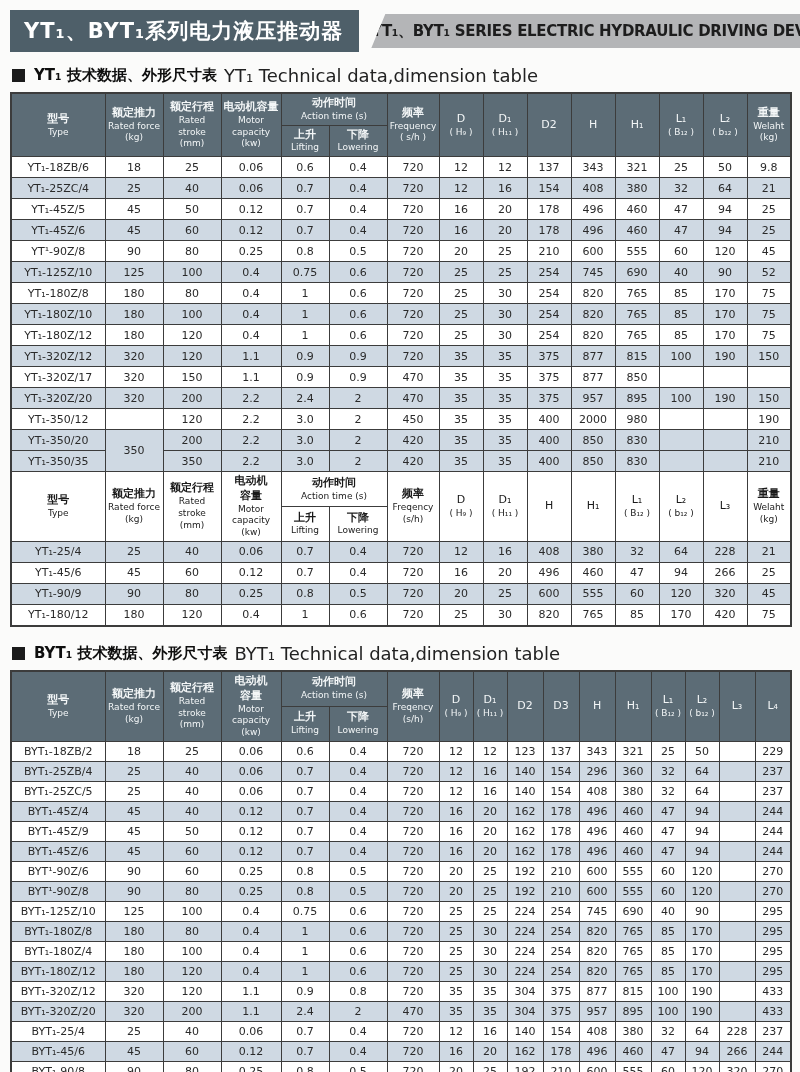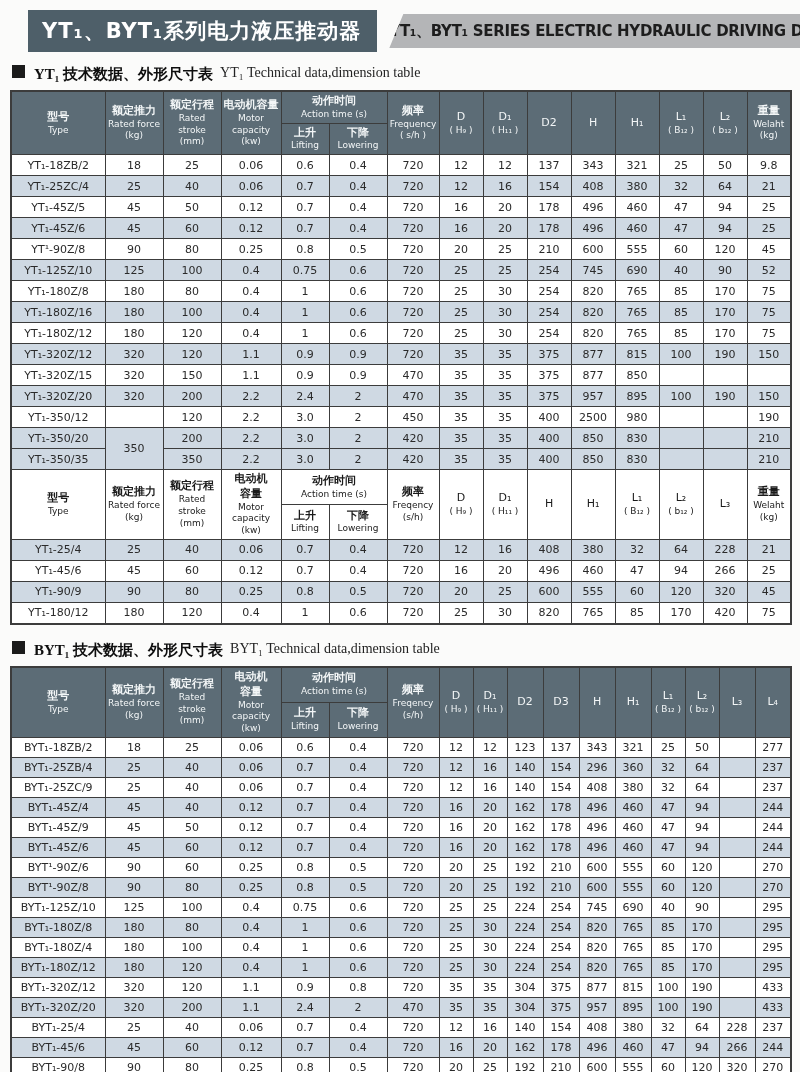--- a/index.html
+++ b/index.html
@@ -5,39 +5,39 @@
   html,body{margin:0;padding:0;}
   body{
     width:800px;height:1072px;overflow:hidden;
     background:#fbfbfa;
     font-family:"DejaVu Sans","Liberation Sans",sans-serif;
     -webkit-font-smoothing:antialiased;
   }
   .page{padding:8px 10px 0 10px;}
 
   
-  .banner{display:flex;height:42px;margin-top:2px;margin-left:18px;}
+  .banner{display:flex;height:42px;margin-top:2px;}
   .banner-left{
     background:#4e5f69;color:#fff;
     font-size:21px;font-weight:bold;letter-spacing:1px;
     display:flex;align-items:center;padding:0 16px 0 14px;white-space:nowrap;
   }
   .banner-slash{width:15px;background:#4e5f69;transform:skewX(-20deg);margin:0 3px 0 9px;}
   .banner-right{
     flex:1;background:#b4b5b7;height:34px;align-self:center;
     display:flex;align-items:center;justify-content:center;
     clip-path:polygon(14px 0,100% 0,100% 100%,0 100%);
     font-size:15px;font-weight:bold;color:#1d1d1d;letter-spacing:-0.3px;white-space:nowrap;
   }
 
   
-  .section{display:flex;margin:13px 0 6px 2px;font-family:Liberation Serif, serif;}
+  .section{display:flex;align-items:center;margin:13px 0 6px 2px;}
   .sq{width:13px;height:13px;background:#1b1b1b;margin-right:9px;flex:none;}
   .sec-cn{font-size:15px;font-weight:bold;color:#0e0e0e;white-space:nowrap;}
-  .sec-en{font-size:14px;color:#222;margin-left:7px;white-space:nowrap;}
+  .sec-en{font-size:18px;color:#222;margin-left:7px;white-space:nowrap;}
 
   
   table{border-collapse:collapse;table-layout:fixed;width:780px;background:#fff;border:2px solid #3c3c3c;}
   th,td{border:1px solid #3c3c3c;text-align:center;vertical-align:middle;overflow:hidden;}
   th{background:#5c6c76;color:#f3f6f7;font-weight:normal;padding:2px 1px;}
   .mid-head th{background:#ffffff;color:#1a1a1a;}
   td{font-size:11px;color:#2a2a2a;height:20px;padding:0 1px;white-space:nowrap;}
   #table2 td{height:19px;}
   tr.shade td{background:#cfd9e3;}
   .cn{font-size:11px;font-weight:bold;line-height:1.35;}
@@ -146,21 +146,21 @@
             <div class="ls">Lifting</div>
           </th>
           <th>
             <div class="cn">下降</div>
             <div class="ls">Lowering</div>
           </th>
         </tr>
       </thead>
     <tbody>
         <tr>
-          <td>YT₁-18ZB/2</td>
+          <td>YT₁-18ZB/6</td>
           <td>18</td>
           <td>25</td>
           <td>0.06</td>
           <td>0.6</td>
           <td>0.4</td>
           <td>720</td>
           <td>12</td>
           <td>12</td>
           <td>137</td>
           <td>343</td>
@@ -265,21 +265,21 @@
           <td>25</td>
           <td>30</td>
           <td>254</td>
           <td>820</td>
           <td>765</td>
           <td>85</td>
           <td>170</td>
           <td>75</td>
         </tr>
         <tr class="shade">
-          <td>YT₁-180Z/16</td>
+          <td>YT₁-180Z/10</td>
           <td>180</td>
           <td>100</td>
           <td>0.4</td>
           <td>1</td>
           <td>0.6</td>
           <td>720</td>
           <td>25</td>
           <td>30</td>
           <td>254</td>
           <td>820</td>
@@ -316,21 +316,21 @@
           <td>35</td>
           <td>35</td>
           <td>375</td>
           <td>877</td>
           <td>815</td>
           <td>100</td>
           <td>190</td>
           <td>150</td>
         </tr>
         <tr>
-          <td>YT₁-320Z/15</td>
+          <td>YT₁-320Z/17</td>
           <td>320</td>
           <td>150</td>
           <td>1.1</td>
           <td>0.9</td>
           <td>0.9</td>
           <td>470</td>
           <td>35</td>
           <td>35</td>
           <td>375</td>
           <td>877</td>
@@ -360,21 +360,21 @@
           <td>YT₁-350/12</td>
           <td></td>
           <td>120</td>
           <td>2.2</td>
           <td>3.0</td>
           <td>2</td>
           <td>450</td>
           <td>35</td>
           <td>35</td>
           <td>400</td>
-          <td>2500</td>
+          <td>2000</td>
           <td>980</td>
           <td></td>
           <td></td>
           <td>190</td>
         </tr>
         <tr class="shade">
           <td>YT₁-350/20</td>
           <td rowspan="2">350</td>
           <td>200</td>
           <td>2.2</td>
@@ -668,21 +668,21 @@
           <td>720</td>
           <td>12</td>
           <td>12</td>
           <td>123</td>
           <td>137</td>
           <td>343</td>
           <td>321</td>
           <td>25</td>
           <td>50</td>
           <td></td>
-          <td>277</td>
+          <td>229</td>
         </tr>
         <tr class="shade">
           <td>BYT₁-25ZB/4</td>
           <td>25</td>
           <td>40</td>
           <td>0.06</td>
           <td>0.7</td>
           <td>0.4</td>
           <td>720</td>
           <td>12</td>
@@ -690,21 +690,21 @@
           <td>140</td>
           <td>154</td>
           <td>296</td>
           <td>360</td>
           <td>32</td>
           <td>64</td>
           <td></td>
           <td>237</td>
         </tr>
         <tr>
-          <td>BYT₁-25ZC/9</td>
+          <td>BYT₁-25ZC/5</td>
           <td>25</td>
           <td>40</td>
           <td>0.06</td>
           <td>0.7</td>
           <td>0.4</td>
           <td>720</td>
           <td>12</td>
           <td>16</td>
           <td>140</td>
           <td>154</td>

